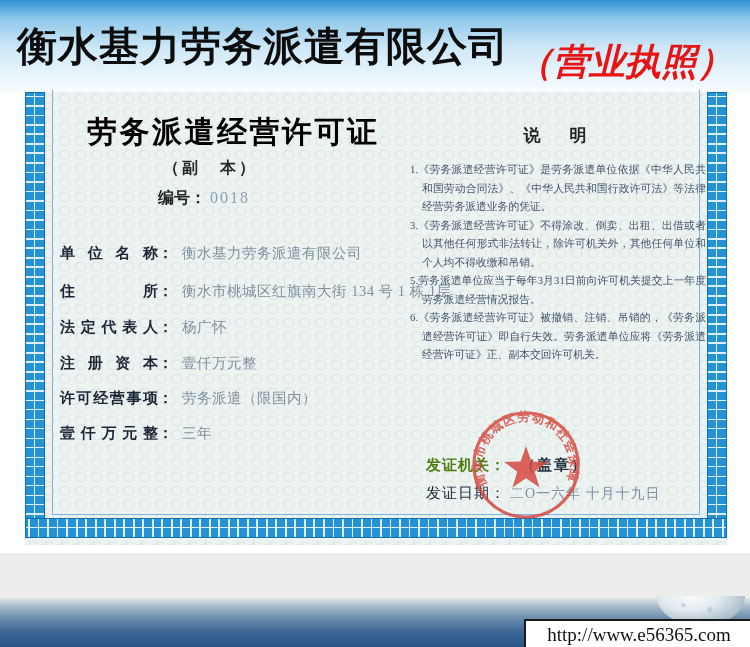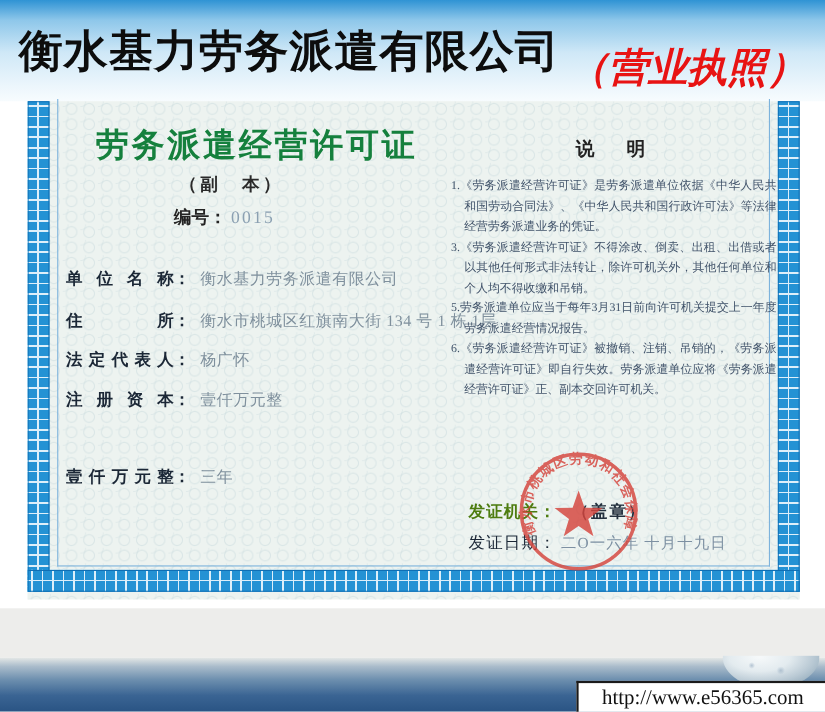--- a/index.html
+++ b/index.html
@@ -44,21 +44,21 @@
   .band.bottom{
     left:0;right:0;bottom:7px;height:20px;
     background-image:
       repeating-linear-gradient(90deg, rgba(0,0,0,0) 0 3.5px, #ddeffa 3.5px 5px, rgba(0,0,0,0) 5px 9.5px),
       repeating-linear-gradient(180deg, rgba(0,0,0,0) 0 9px, #ddeffa 9px 10.5px, rgba(0,0,0,0) 10.5px 20px);
   }
   .inner-frame{
     position:absolute;left:27px;right:27px;top:-2px;bottom:30px;
     border-left:1.5px solid #7db3dc;border-right:1.5px solid #7db3dc;border-bottom:1.5px solid #7db3dc;
   }
-  .cert-title{position:absolute;left:62px;top:20px;font-size:30px;font-weight:bold;color:#15803d;letter-spacing:2.5px;}
+  .cert-title{position:absolute;left:62px;top:20px;font-size:30px;font-weight:bold;color:#000000;letter-spacing:2.5px;}
   .cert-sub{position:absolute;left:138px;top:66px;font-size:16px;font-weight:bold;color:#2a2a2a;letter-spacing:3px;}
   .cert-no{position:absolute;left:133px;top:96px;font-size:16px;white-space:nowrap;}
   .cert-no .lbl{font-weight:bold;color:#232323;}
   .cert-no .val{color:#8ba0b2;font-family:"Liberation Serif",serif;letter-spacing:2px;margin-left:4px;}
 
   .row{position:absolute;left:35px;white-space:nowrap;}
   .flabel{display:inline-block;width:98px;text-align:justify;text-align-last:justify;font-weight:bold;font-size:15px;color:#1b2736;}
   .colon{font-weight:bold;font-size:15px;color:#1b2736;}
   .fvalue{font-size:14.5px;color:#7f909d;font-family:"Liberation Serif",serif;margin-left:9px;letter-spacing:0.5px;}
 
@@ -110,34 +110,37 @@
 <div class="cert">
   <div class="paper-pattern"></div>
   <div class="band v left"></div>
   <div class="band v right"></div>
   <div class="band bottom"></div>
   <div class="inner-frame"></div>
 
   <div class="cert-title">劳务派遣经营许可证</div>
   <div class="cert-sub">（副　本）</div>
   <div class="cert-no">
-    <span class="lbl">编号：</span><span class="val">0015</span>
+    <span class="lbl">编号：</span><span class="val">0018</span>
   </div>
 
   <div class="row" style="top:152px">
     <span class="flabel">单位名称</span><span class="colon">：</span><span class="fvalue">衡水基力劳务派遣有限公司</span>
   </div>
   <div class="row" style="top:190px">
     <span class="flabel">住所</span><span class="colon">：</span><span class="fvalue">衡水市桃城区红旗南大街 134 号 1 栋 1层</span>
   </div>
   <div class="row" style="top:226px">
     <span class="flabel">法定代表人</span><span class="colon">：</span><span class="fvalue">杨广怀</span>
   </div>
   <div class="row" style="top:262px">
     <span class="flabel">注册资本</span><span class="colon">：</span><span class="fvalue">壹仟万元整</span>
+  </div>
+  <div class="row" style="top:297px">
+    <span class="flabel">许可经营事项</span><span class="colon">：</span><span class="fvalue">劳务派遣（限国内）</span>
   </div>
   <div class="row" style="top:332px">
     <span class="flabel">壹仟万元整</span><span class="colon">：</span><span class="fvalue">三年</span>
   </div>
 
   <div class="notes">
     <div class="notes-title">说　明</div>
     <div class="notes-items">
       <p>1.《劳务派遣经营许可证》是劳务派遣单位依据《中华人民共和国劳动合同法》、《中华人民共和国行政许可法》等法律经营劳务派遣业务的凭证。</p>
       <p>3.《劳务派遣经营许可证》不得涂改、倒卖、出租、出借或者以其他任何形式非法转让，除许可机关外，其他任何单位和个人均不得收缴和吊销。</p>

